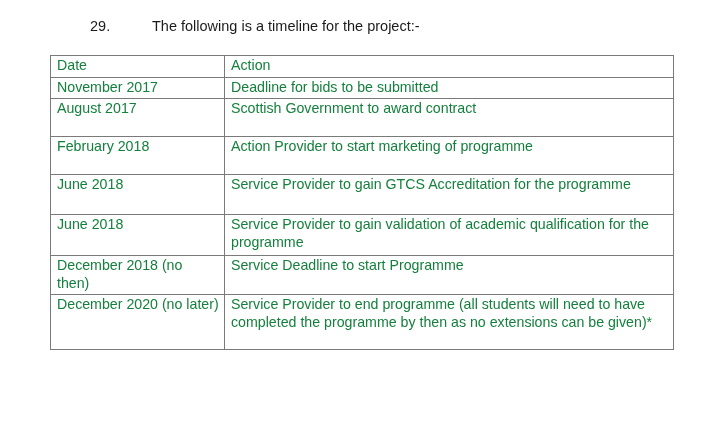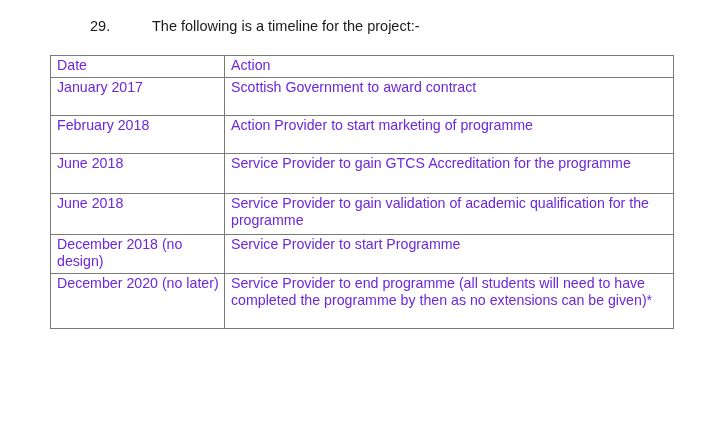--- a/index.html
+++ b/index.html
@@ -50,21 +50,21 @@
   .timeline-table col.c-date  { width: 174px; }
   .timeline-table col.c-action{ width: 449px; }
 
   .timeline-table th,
   .timeline-table td {
     border: 1px solid #7a7a7a;
     padding: 1px 5px 2px 6px;
     text-align: left;
     font-weight: normal;
     vertical-align: top;
-    color: #6d28d9;
+    color: #15803d;
   }
   .timeline-table tr.r-head   th { height: 15px; }
   .timeline-table tr.r-1      td { height: 15px; }
   .timeline-table tr.r-2      td { height: 34px; }
   .timeline-table tr.r-3      td { height: 36px; }
   .timeline-table tr.r-4      td { height: 34px; }
   .timeline-table tr.r-5      td { height: 36px; }
   .timeline-table tr.r-6      td { height: 37px; }
   .timeline-table tr.r-7      td { height: 35px; margin-top: 36px; }
   .timeline-table tr.r-8      td { height: 40px; }
@@ -84,23 +84,29 @@
     <col class="c-date">
     <col class="c-action">
   </colgroup>
   <thead>
     <tr class="r-head">
       <th>Date</th>
       <th>Action</th>
     </tr>
   </thead>
   <tbody>
+    <tr class="r-1">
+      <td>
+        <span class="cell-line">November 2017</span>
+      </td>
+      <td>Deadline for bids to be submitted</td>
+    </tr>
     <tr class="r-2">
       <td>
-        <span class="cell-line">January 2017</span>
+        <span class="cell-line">August 2017</span>
       </td>
       <td>Scottish Government to award contract</td>
     </tr>
     <tr class="r-4">
       <td>
         <span class="cell-line">February 2018</span>
       </td>
       <td>Action Provider to start marketing of programme</td>
     </tr>
     <tr class="r-5">
@@ -111,23 +117,23 @@
     </tr>
     <tr class="r-6">
       <td>
         <span class="cell-line">June 2018</span>
       </td>
       <td>Service Provider to gain validation of academic qualification for the programme</td>
     </tr>
     <tr class="r-7">
       <td>
         <span class="cell-line">December 2018 (no</span>
-        <span class="cell-line">design)</span>
+        <span class="cell-line">then)</span>
       </td>
-      <td>Service Provider to start Programme</td>
+      <td>Service Deadline to start Programme</td>
     </tr>
     <tr class="r-9">
       <td>
         <span class="cell-line">December 2020 (no later)</span>
       </td>
       <td>Service Provider to end programme (all students will need to have completed the programme by then as no extensions can be given)*</td>
     </tr>
   </tbody>
 </table>
 

